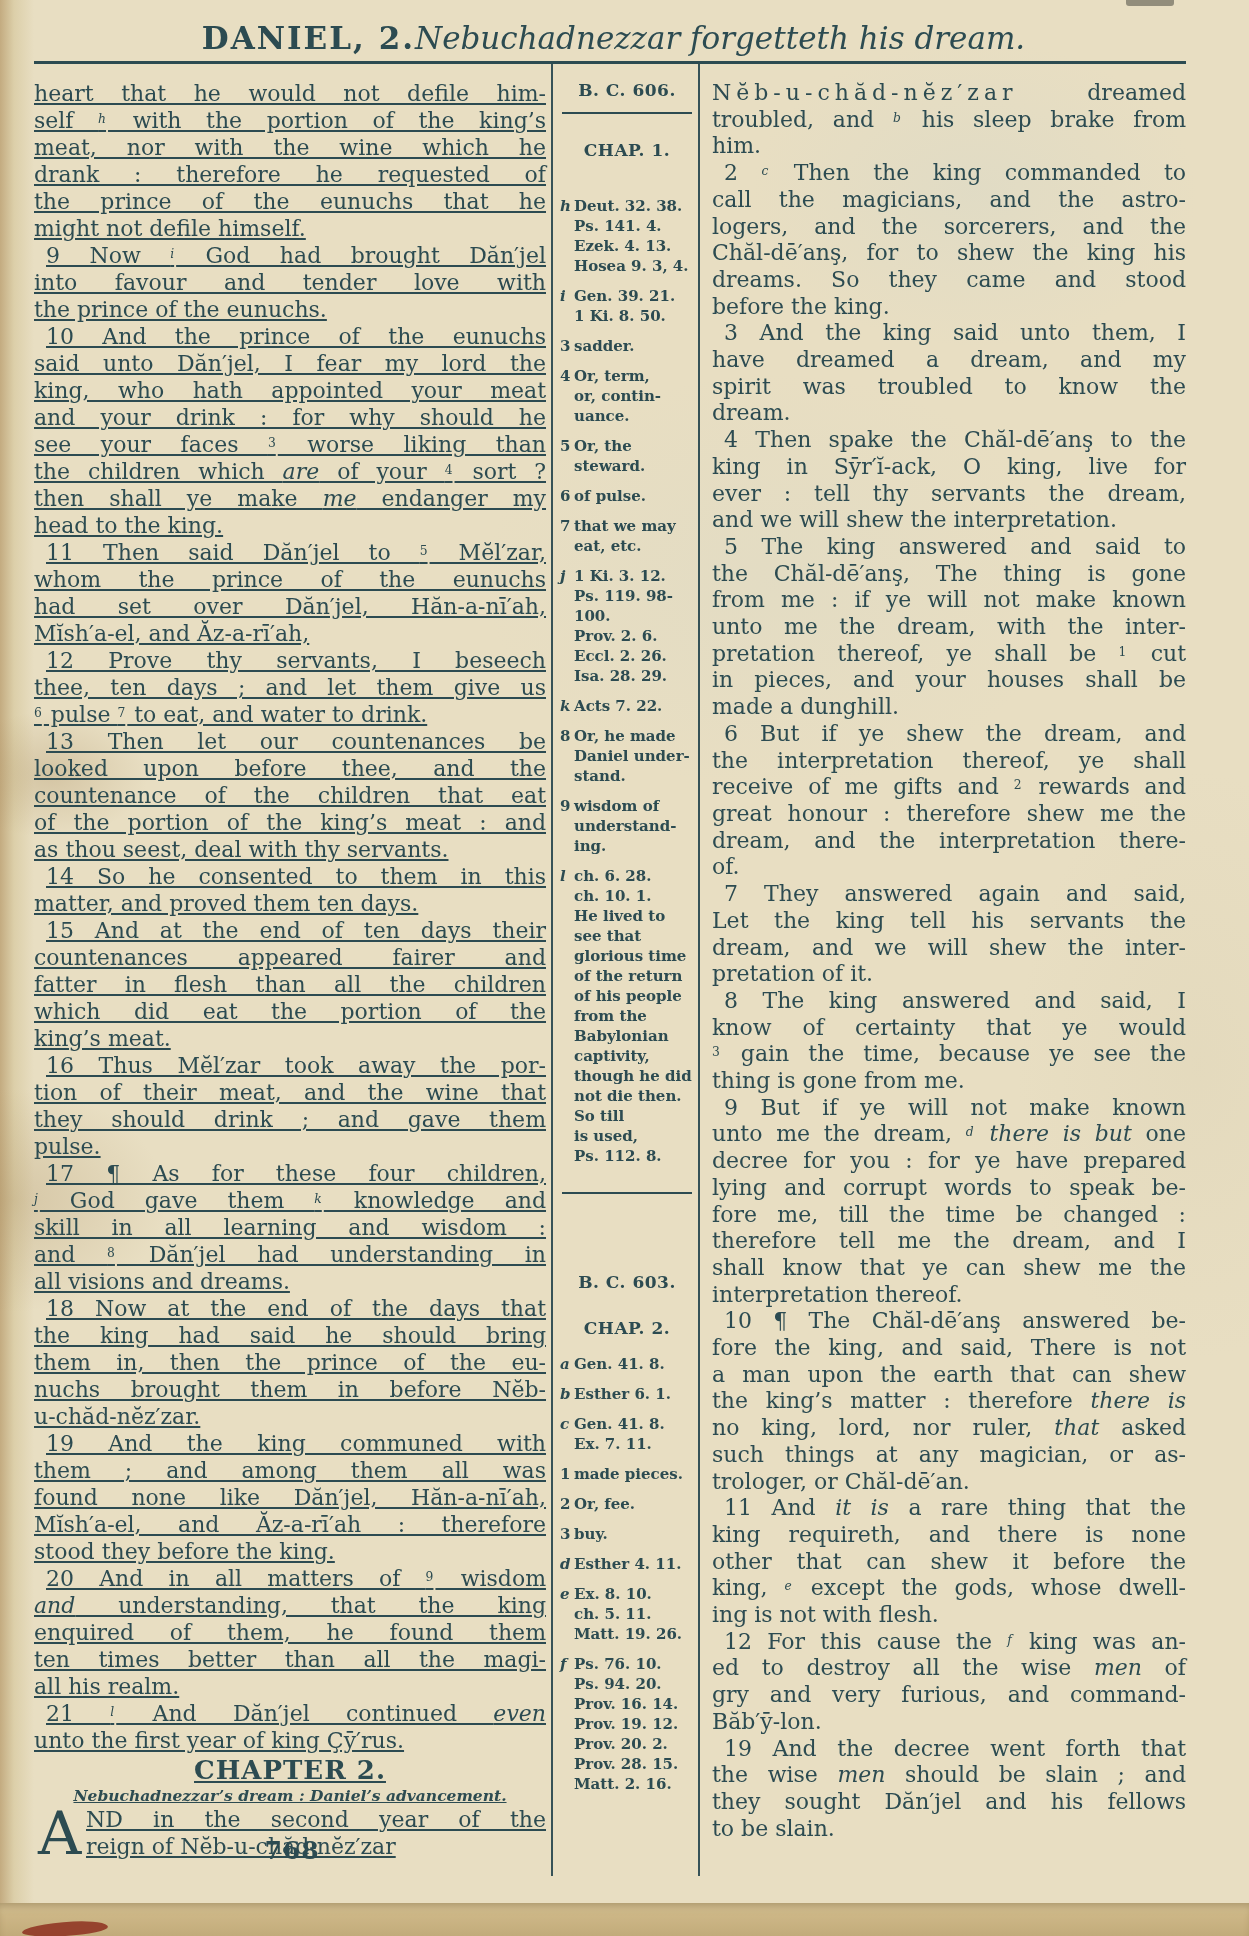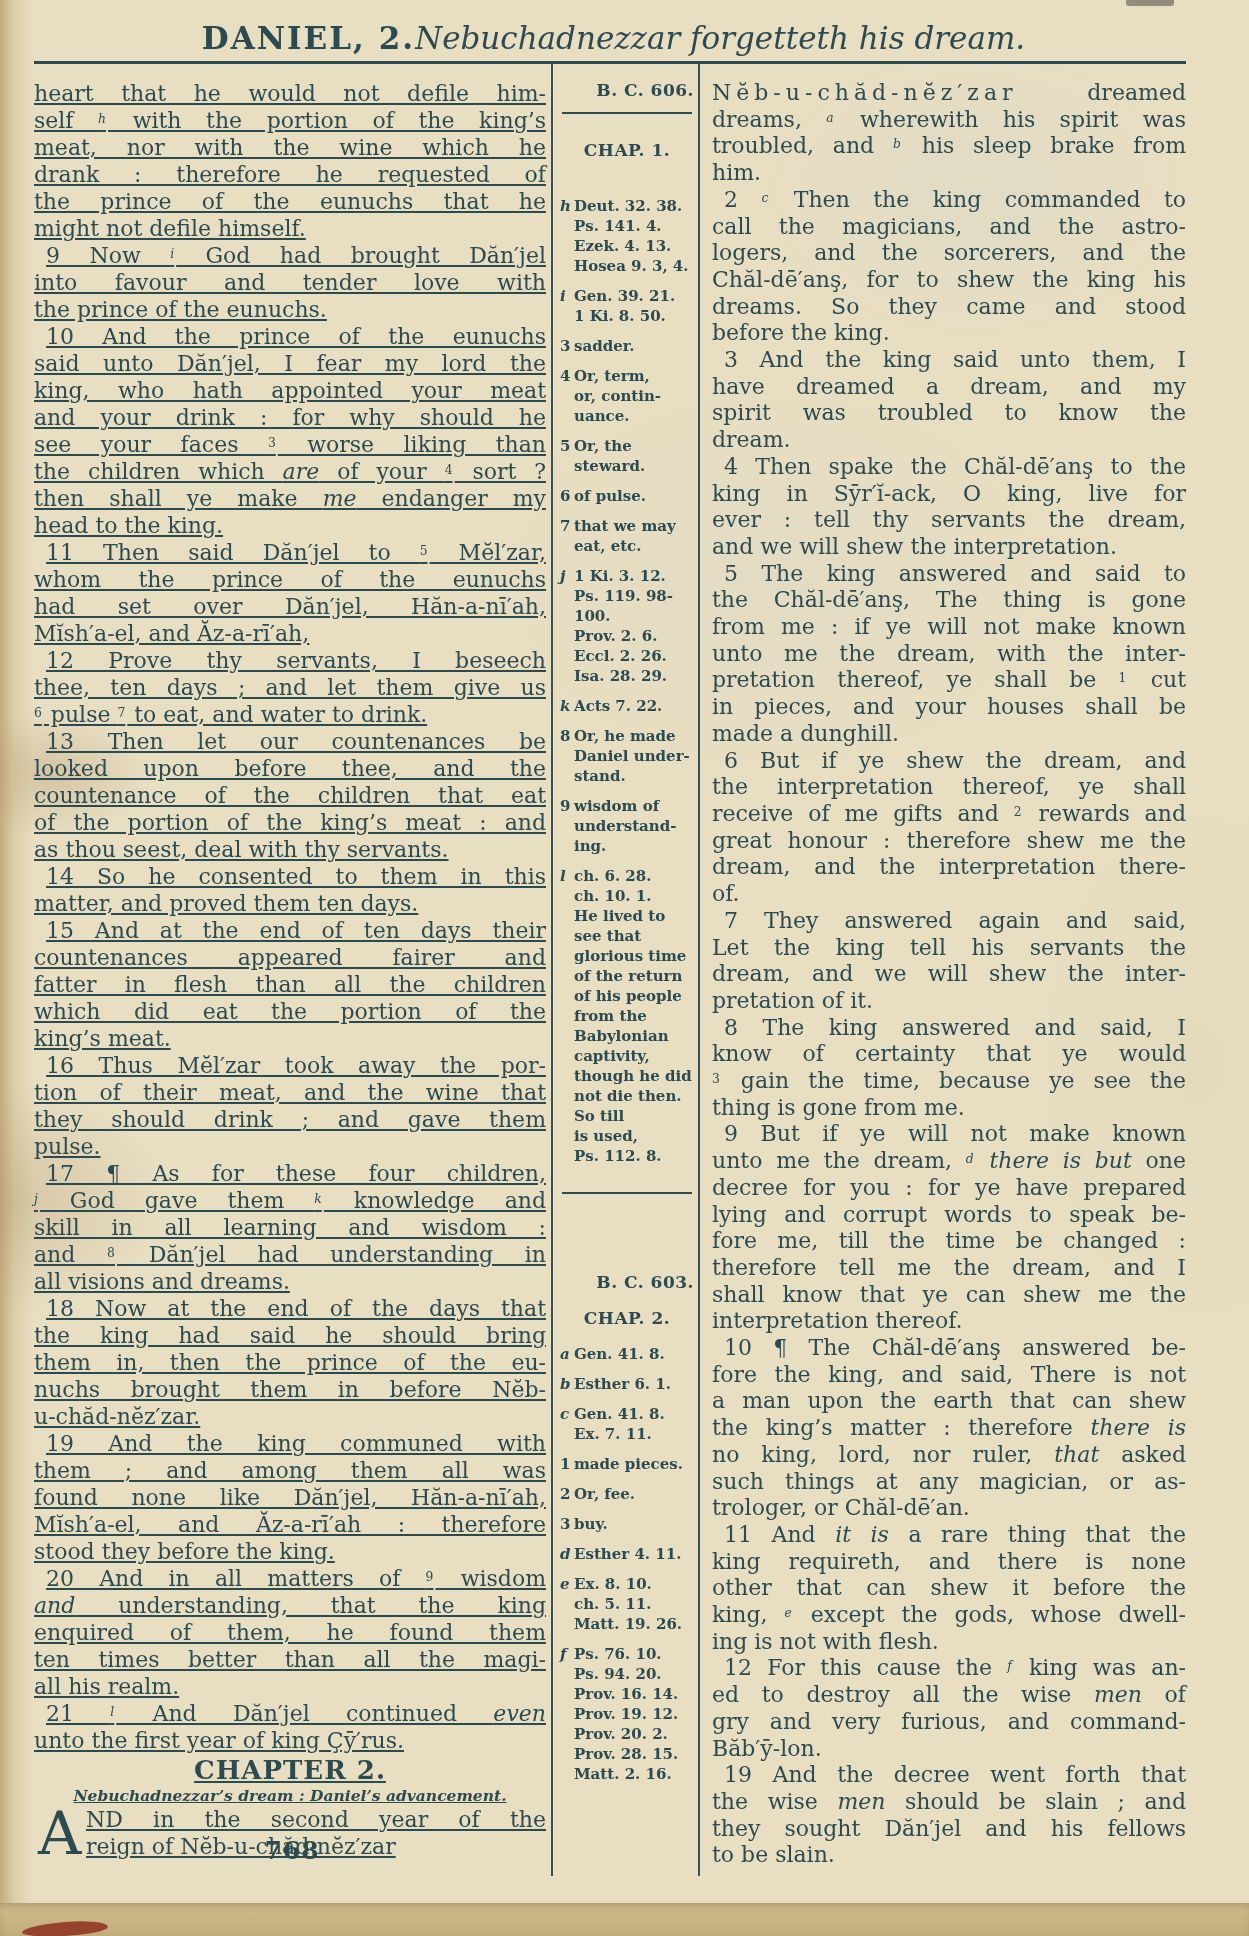--- a/index.html
+++ b/index.html
@@ -41,22 +41,22 @@
   sup.ref{font-size:0.56em;vertical-align:0.42em;line-height:0;margin:0 2px 0 0;}
   .sp{letter-spacing:5px;}
 
   .chap-head .ln{text-align:center;text-align-last:center;font-size:26px;line-height:32px;letter-spacing:1px;font-weight:bold;}
   .summary .ln{text-align:center;text-align-last:center;font-size:15.5px;line-height:20px;font-style:italic;font-weight:bold;}
   .dropcap{position:relative;padding-left:52px;}
   .dcap{position:absolute;left:4px;top:1px;font-size:60px;line-height:52px;font-weight:normal;}
 
   
   #colM{position:absolute;left:560px;top:80px;width:134px;font-weight:bold;font-size:15px;line-height:20px;}
-  #colM .bc{text-align:right;font-size:17px;line-height:20px;margin-bottom:12px;letter-spacing:.5px;}
-  #colM .bc.b2{margin-bottom:16px;}
+  #colM .bc{text-align:center;font-size:17px;line-height:20px;margin-bottom:12px;letter-spacing:.5px;}
+  #colM .bc.b2{margin-bottom:26px;}
   #colM .chapt{text-align:center;font-size:17px;line-height:20px;margin-bottom:36px;letter-spacing:.5px;}
   #colM .chapt.c2{margin-bottom:16px;}
   #colM .mrule{height:0;border-top:2.5px solid #2c4b51;margin:0 2px 26px 2px;}
   #colM .mrule.mid{margin:26px 2px 78px 2px;}
   #colM .note{position:relative;padding-left:14px;margin-bottom:10px;text-align:left;}
   #colM .nm{position:absolute;left:0;top:0;}
   #colM .nm.it{font-style:italic;}
   #colM .nt{display:block;}
 
   
@@ -274,21 +274,20 @@
     <div class="note">
       <span class="nm it">f</span>
       <span class="nt">Ps. 76. 10.<br>Ps. 94. 20.<br>Prov. 16. 14.<br>Prov. 19. 12.<br>Prov. 20. 2.<br>Prov. 28. 15.<br>Matt. 2. 16.</span>
     </div>
   </div>
 <div class="vrule" id="ruleR"></div>
 
 <div id="colR" class="col">
     <div class="par cont">
       <span class="ln"><span class="sp">Nĕb-u-chăd-nĕz′zar</span> dreamed</span>
-      <span class="ln">dreams, <sup class="ref"><i>a</i></sup> wherewith his spirit was</span>
       <span class="ln">troubled, and <sup class="ref"><i>b</i></sup> his sleep brake from</span>
       <span class="ln last">him.</span>
     </div>
     <div class="par verse">
       <span class="ln ind">2 <sup class="ref"><i>c</i></sup> Then the king commanded to</span>
       <span class="ln">call the magicians, and the astro-</span>
       <span class="ln">logers, and the sorcerers, and the</span>
       <span class="ln">Chăl-dē′anş, for to shew the king his</span>
       <span class="ln">dreams.  So they came and stood</span>
       <span class="ln last">before the king.</span>

